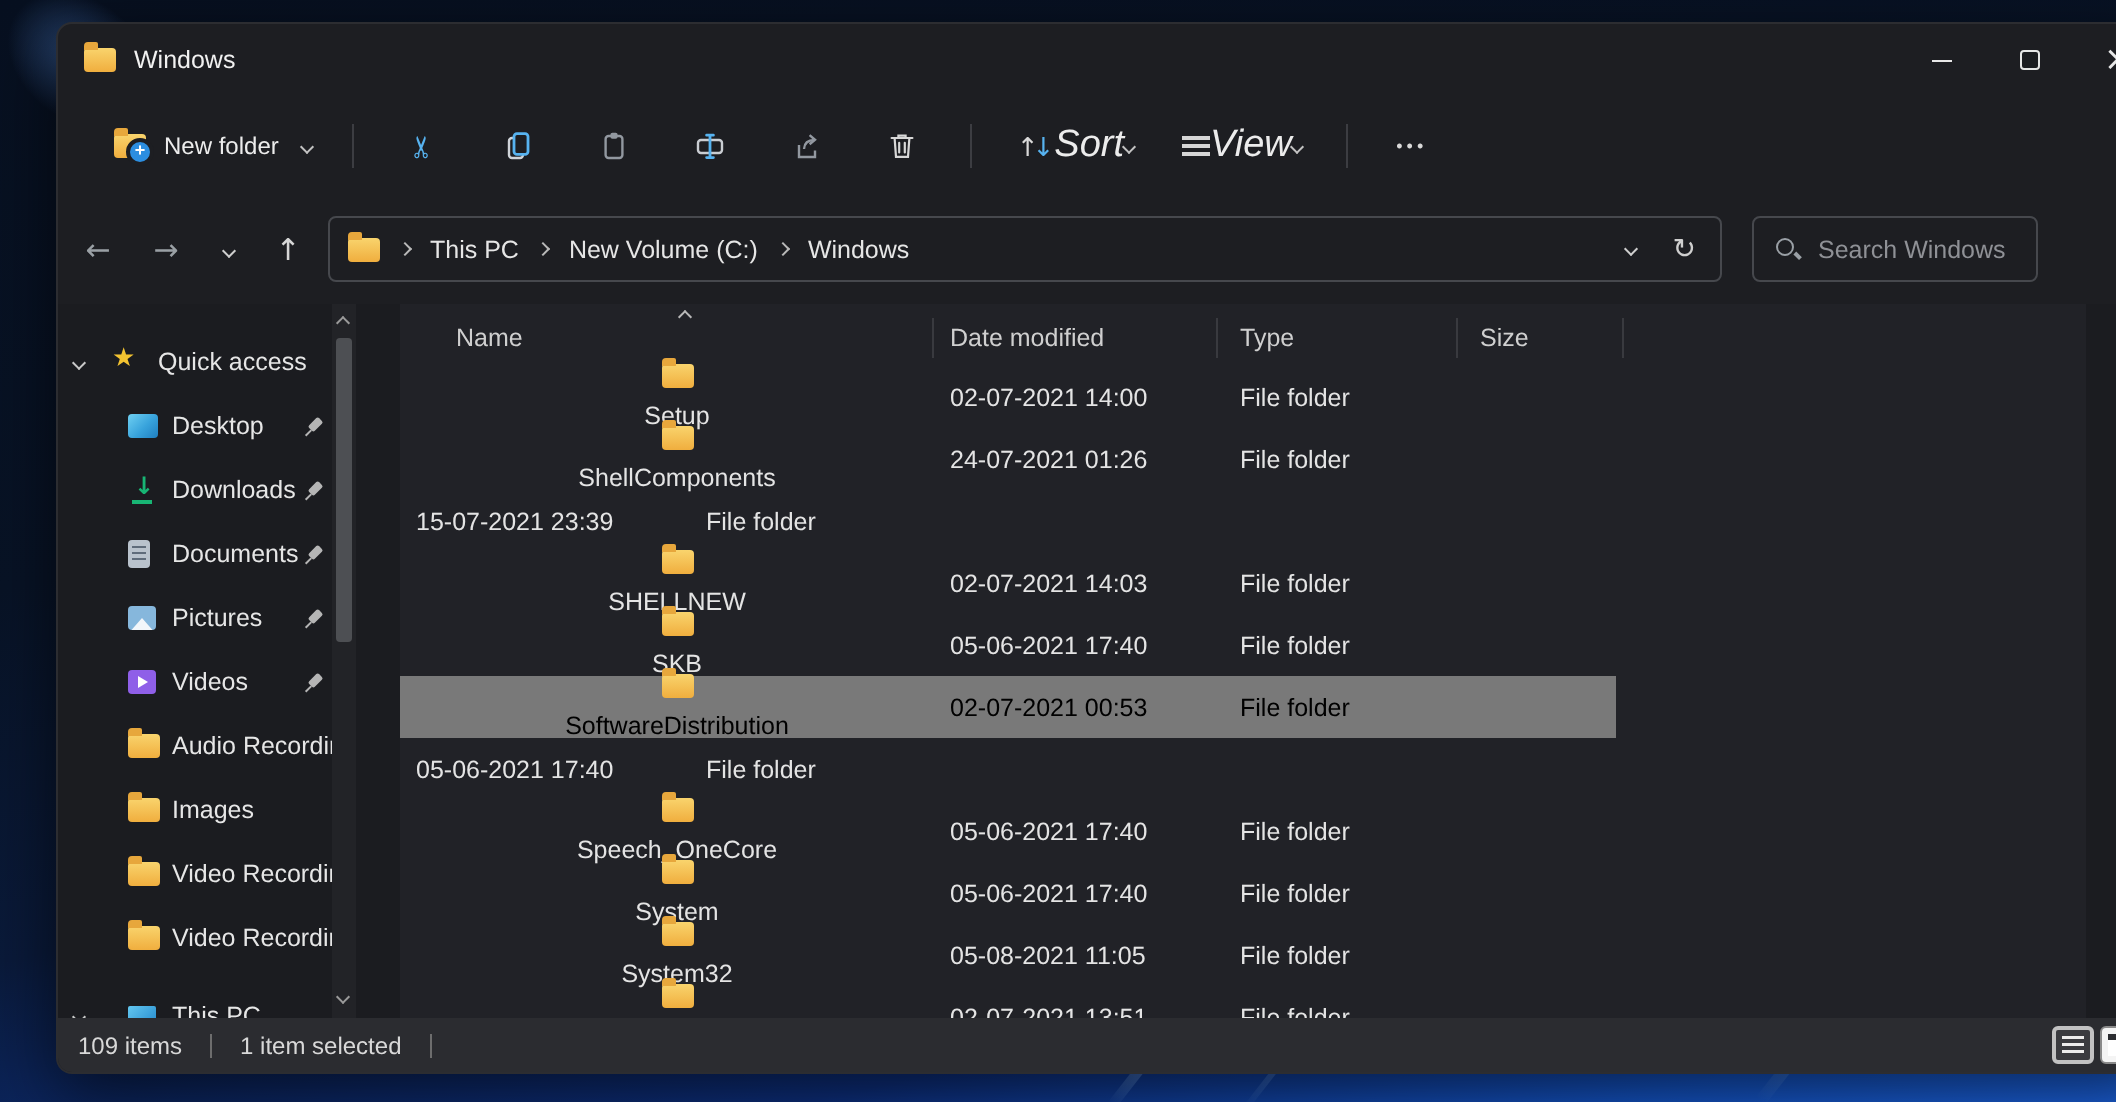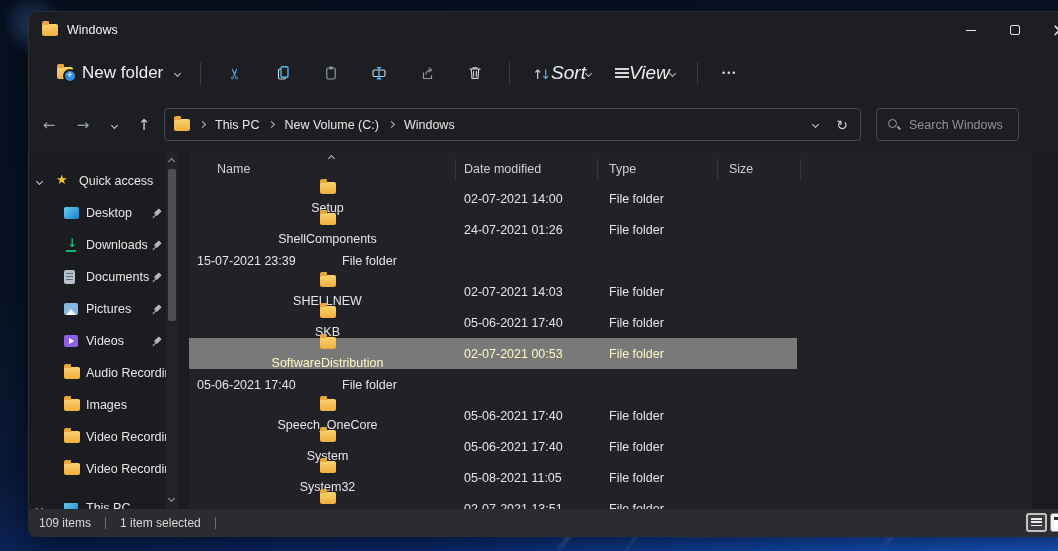--- a/index.html
+++ b/index.html
@@ -44,21 +44,21 @@
   .titlebar{display:flex;align-items:center;height:36px;padding-left:13px;gap:9px;}
   .titlebar .title{font-size:12.5px;color:#f1f1f1;}
   .controls{margin-left:auto;display:flex;height:36px;}
   .ctl{width:44px;height:36px;display:flex;align-items:center;justify-content:center;color:#e8e8e8;}
   .min-glyph{width:10px;height:1px;background:#e8e8e8;display:inline-block;}
   .max-glyph{width:10px;height:10px;border:1.1px solid #e8e8e8;border-radius:2px;display:inline-block;}
 
   
   .toolbar{display:flex;align-items:center;height:50px;padding-left:18px;}
   .tbtn{display:flex;align-items:center;border-radius:4px;height:34px;color:#ececec;cursor:default;}
-  .btn-newfolder{gap:9px;padding:0 10px;font-size:17px;}
+  .btn-newfolder{gap:9px;padding:0 10px;font-size:12px;}
   .btn-newfolder .chev{color:#c3c3c3;margin-left:3px;}
   .tsep{width:1px;height:22px;background:#3c3d42;margin:0 10px;flex:none;}
   .icobtn{width:48px;height:34px;display:flex;align-items:center;justify-content:center;border-radius:4px;}
   .btn-sort,.btn-view{gap:0;padding:0 12px;font-size:19px;font-style:italic;}
   .btn-sort .chev,.btn-view .chev{color:#c3c3c3;}
   .ham{width:14px;height:2px;background:#d6d6d6;box-shadow:0 -4px 0 #d6d6d6,0 4px 0 #d6d6d6;display:inline-block;}
   .more-dots{font-size:9px;letter-spacing:2px;color:#d9d9d9;}
 
   
   .addrrow{position:relative;height:54px;}
@@ -112,29 +112,29 @@
   
   .sb{position:absolute;width:12px;top:0;height:100%;}
   .sb-side{left:137px;background:#222327;}
   .sb-list{right:3px;background:transparent;}
   .sb .chev{position:absolute;left:3px;color:#9a9a9a;}
   .sb .c-up{top:7px;} .sb .c-dn{bottom:8px;}
   .thumb{position:absolute;left:2px;width:8px;background:#4d4f53;border-radius:2px;}
   .thumb-side{top:17px;height:152px;} .thumb-list{top:181px;height:30px;}
 
   
-  .list{position:absolute;left:160px;top:0;width:843px;height:100%;background:#212227;overflow:hidden;}
+  .list{position:absolute;left:171px;top:0;width:843px;height:100%;background:#212227;overflow:hidden;}
   .lheader{position:relative;display:flex;height:26px;margin-top:4px;align-items:center;color:#cfcfcf;}
   .hcell{height:20px;display:flex;align-items:center;border-right:1px solid #393a3f;}
   .hc-name{width:267px;padding-left:28px;} .hc-date{width:142px;padding-left:8px;}
   .hc-type{width:120px;padding-left:11px;} .hc-size{width:83px;padding-left:11px;}
   .sortcaret{position:absolute;left:140px;top:0;color:#b9b9b9;}
   .rows{position:absolute;top:31px;left:0;}
   .frow{display:flex;align-items:center;height:31px;width:608px;color:#e4e4e4;}
-  .frow.selected{background:#797979;color:#fef9c3;}
+  .frow.selected{background:#797979;color:#000000;}
   .fc-name{width:267px;display:flex;align-items:center;gap:7px;padding-left:10px;flex-direction:column;}
   .fc-date{width:142px;padding-left:8px;} .fc-type{width:120px;padding-left:11px;} .fc-size{width:79px;padding-left:11px;}
 
   
   .statusbar{position:absolute;left:0;right:0;bottom:0;height:27px;background:#2b2c30;
     display:flex;align-items:center;padding:0 10px;font-size:12px;color:#d8d8d8;gap:14px;}
   .sdiv{width:1px;height:12px;background:#6d6d6d;}
   .sb-right{margin-left:auto;display:flex;gap:3px;}
   .view-btn{width:21px;height:19px;border-radius:3px;display:flex;align-items:center;justify-content:center;}
   .vb-details{border:2px solid #c2c2c2;background:#3a3b3f;}

